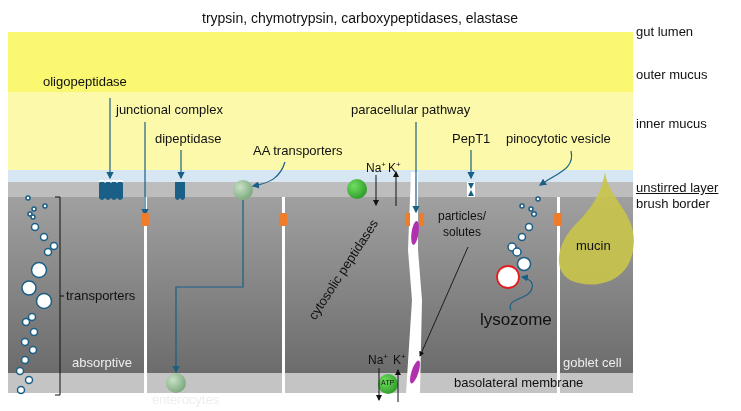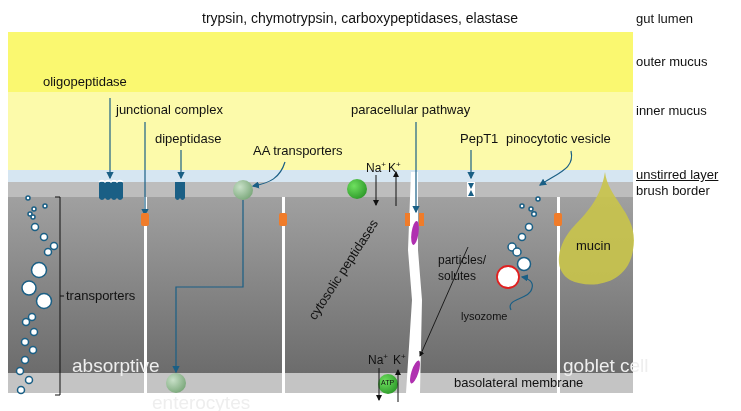--- a/index.html
+++ b/index.html
@@ -1,19 +1,19 @@
 <!DOCTYPE html>
 <html><head>
 <meta charset="utf-8">
 <style>
   html,body{margin:0;padding:0;background:#fff;}
   body{width:741px;height:411px;position:relative;overflow:hidden;font-family:"Liberation Sans",sans-serif;}
   .lbl{position:absolute;font-size:13px;color:#111;white-space:nowrap;}
-  .side{position:absolute;left:636px;font-size:13px;color:#111;white-space:nowrap;}
-  .wlbl{position:absolute;font-size:19px;color:#eee;white-space:nowrap;}
+  .side{position:absolute;left:636px;font-size:13px;color:#111;white-space:nowrap;margin-top:13px;}
+  .wlbl{position:absolute;font-size:13px;color:#eee;white-space:nowrap;}
   svg{position:absolute;left:0;top:0;}
 </style>
 </head>
 <body>
 
 <svg width="741" height="411">
   <defs>
     <linearGradient id="cellg" x1="0" y1="0" x2="0" y2="1">
       <stop offset="0" stop-color="#a0a0a0"></stop>
       <stop offset="1" stop-color="#6c6c6c"></stop>
@@ -139,35 +139,35 @@
 <div class="side" style="top:54px;">outer mucus</div>
 <div class="side" style="top:103px;">inner mucus</div>
 <div class="side" style="top:167px;text-decoration:underline;">unstirred layer</div>
 <div class="side" style="top:183px;">brush border</div>
 
 <div class="lbl" style="left:43px;top:74px;">oligopeptidase</div>
 <div class="lbl" style="left:116px;top:102px;">junctional complex</div>
 <div class="lbl" style="left:155px;top:131px;text-align:center;">dipeptidase</div>
 <div class="lbl" style="left:253px;top:143px;text-align:center;">AA transporters</div>
 <div class="lbl" style="left:351px;top:102px;">paracellular pathway</div>
-<div class="lbl" style="left:452px;top:131px;margin-left:8px;">PepT1</div>
+<div class="lbl" style="left:452px;top:131px;">PepT1</div>
 <div class="lbl" style="left:506px;top:131px;">pinocytotic vesicle</div>
 
 <div class="lbl" style="left:366px;top:160px;font-size:12px;"><span>Na</span><sup style="font-size:8px;">+</sup></div>
 <div class="lbl" style="left:388px;top:160px;font-size:12px;"><span>K</span><sup style="font-size:8px;">+</sup></div>
 
 <div class="lbl" style="left:66px;top:288px;">transporters</div>
 <div class="wlbl" style="left:72px;top:355px;">absorptive</div>
 <div class="wlbl" style="left:152px;top:355px;margin-top:37px;">enterocytes</div>
 <div class="lbl" style="left:285px;top:262px;transform:rotate(-57deg);transform-origin:center;">cytosolic peptidases</div>
 
-<div class="lbl" style="left:438px;top:208px;font-size:12px;line-height:16px;margin-top:44px;">
+<div class="lbl" style="left:438px;top:208px;font-size:12px;text-align:center;line-height:16px;">
   <div>particles/</div>
   <div>solutes</div>
 </div>
-<div class="lbl" style="left:461px;top:310px;font-size:11px;">lysozome</div>
+<div class="lbl" style="left:480px;top:310px;font-size:17px;">lysozome</div>
 <div class="lbl" style="left:576px;top:238px;font-size:13px;">mucin</div>
 <div class="wlbl" style="left:563px;top:355px;">goblet cell</div>
 
 <div class="lbl" style="left:368px;top:352px;font-size:12px;"><span>Na</span><sup style="font-size:8px;">+</sup></div>
 <div class="lbl" style="left:393px;top:352px;font-size:12px;"><span>K</span><sup style="font-size:8px;">+</sup></div>
 <div class="lbl" style="left:381px;top:379px;font-size:7px;">ATP</div>
 <div class="lbl" style="left:454px;top:375px;">basolateral membrane</div>
 
 </body></html>

